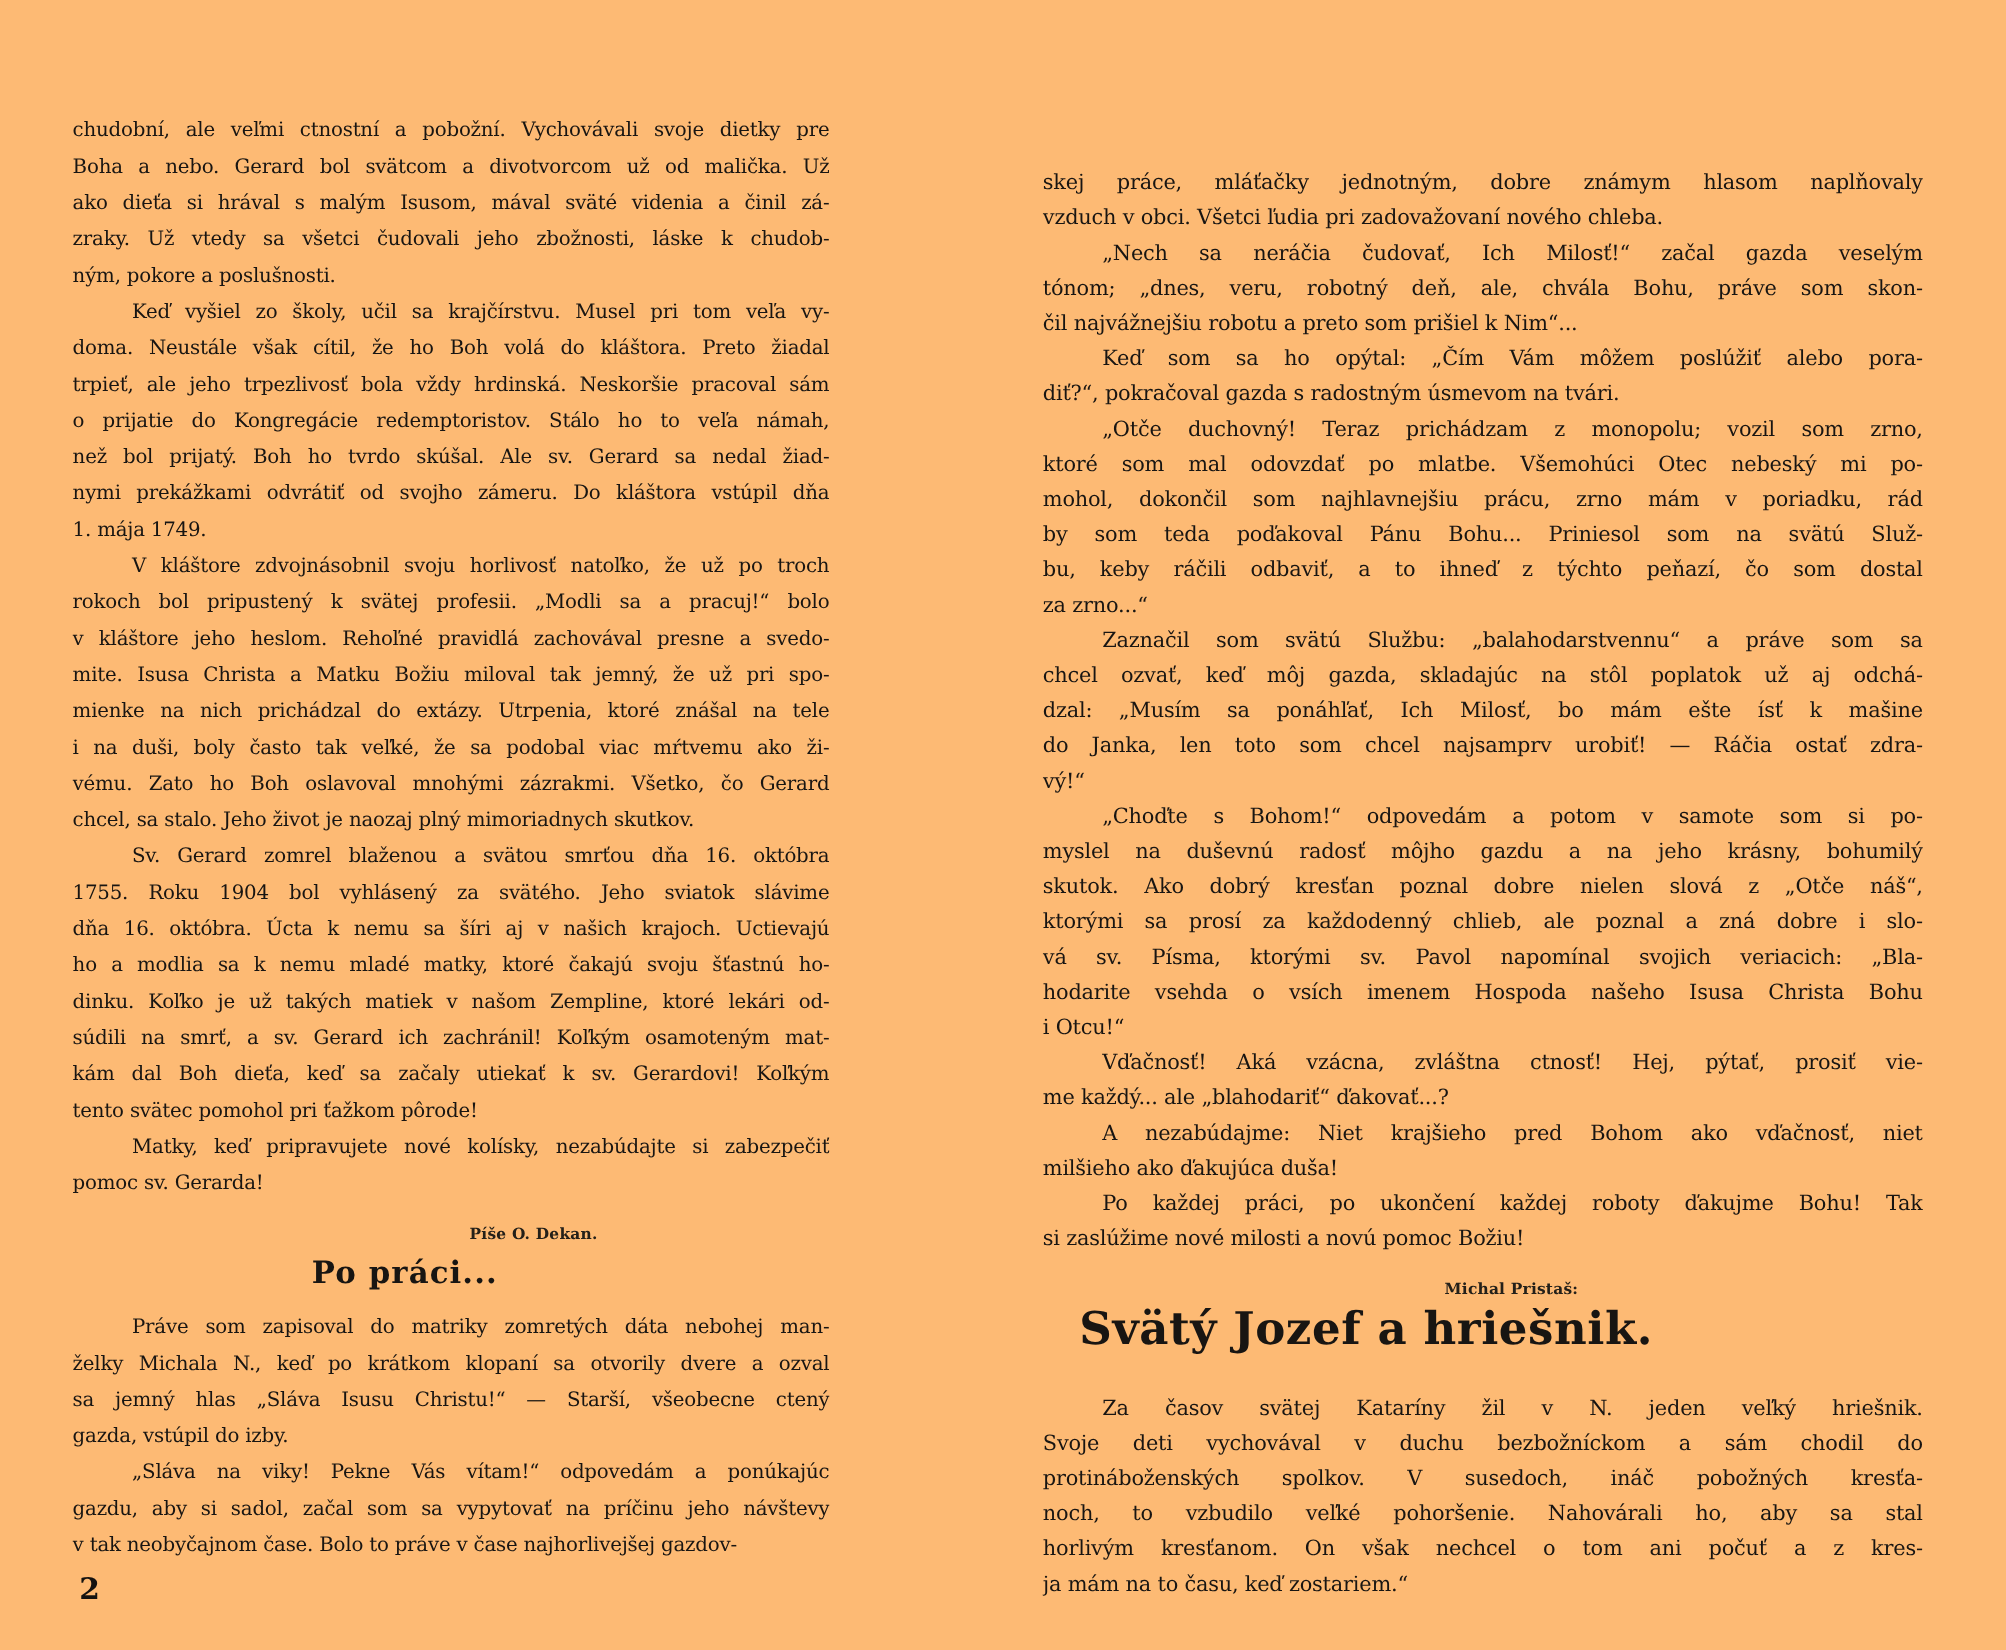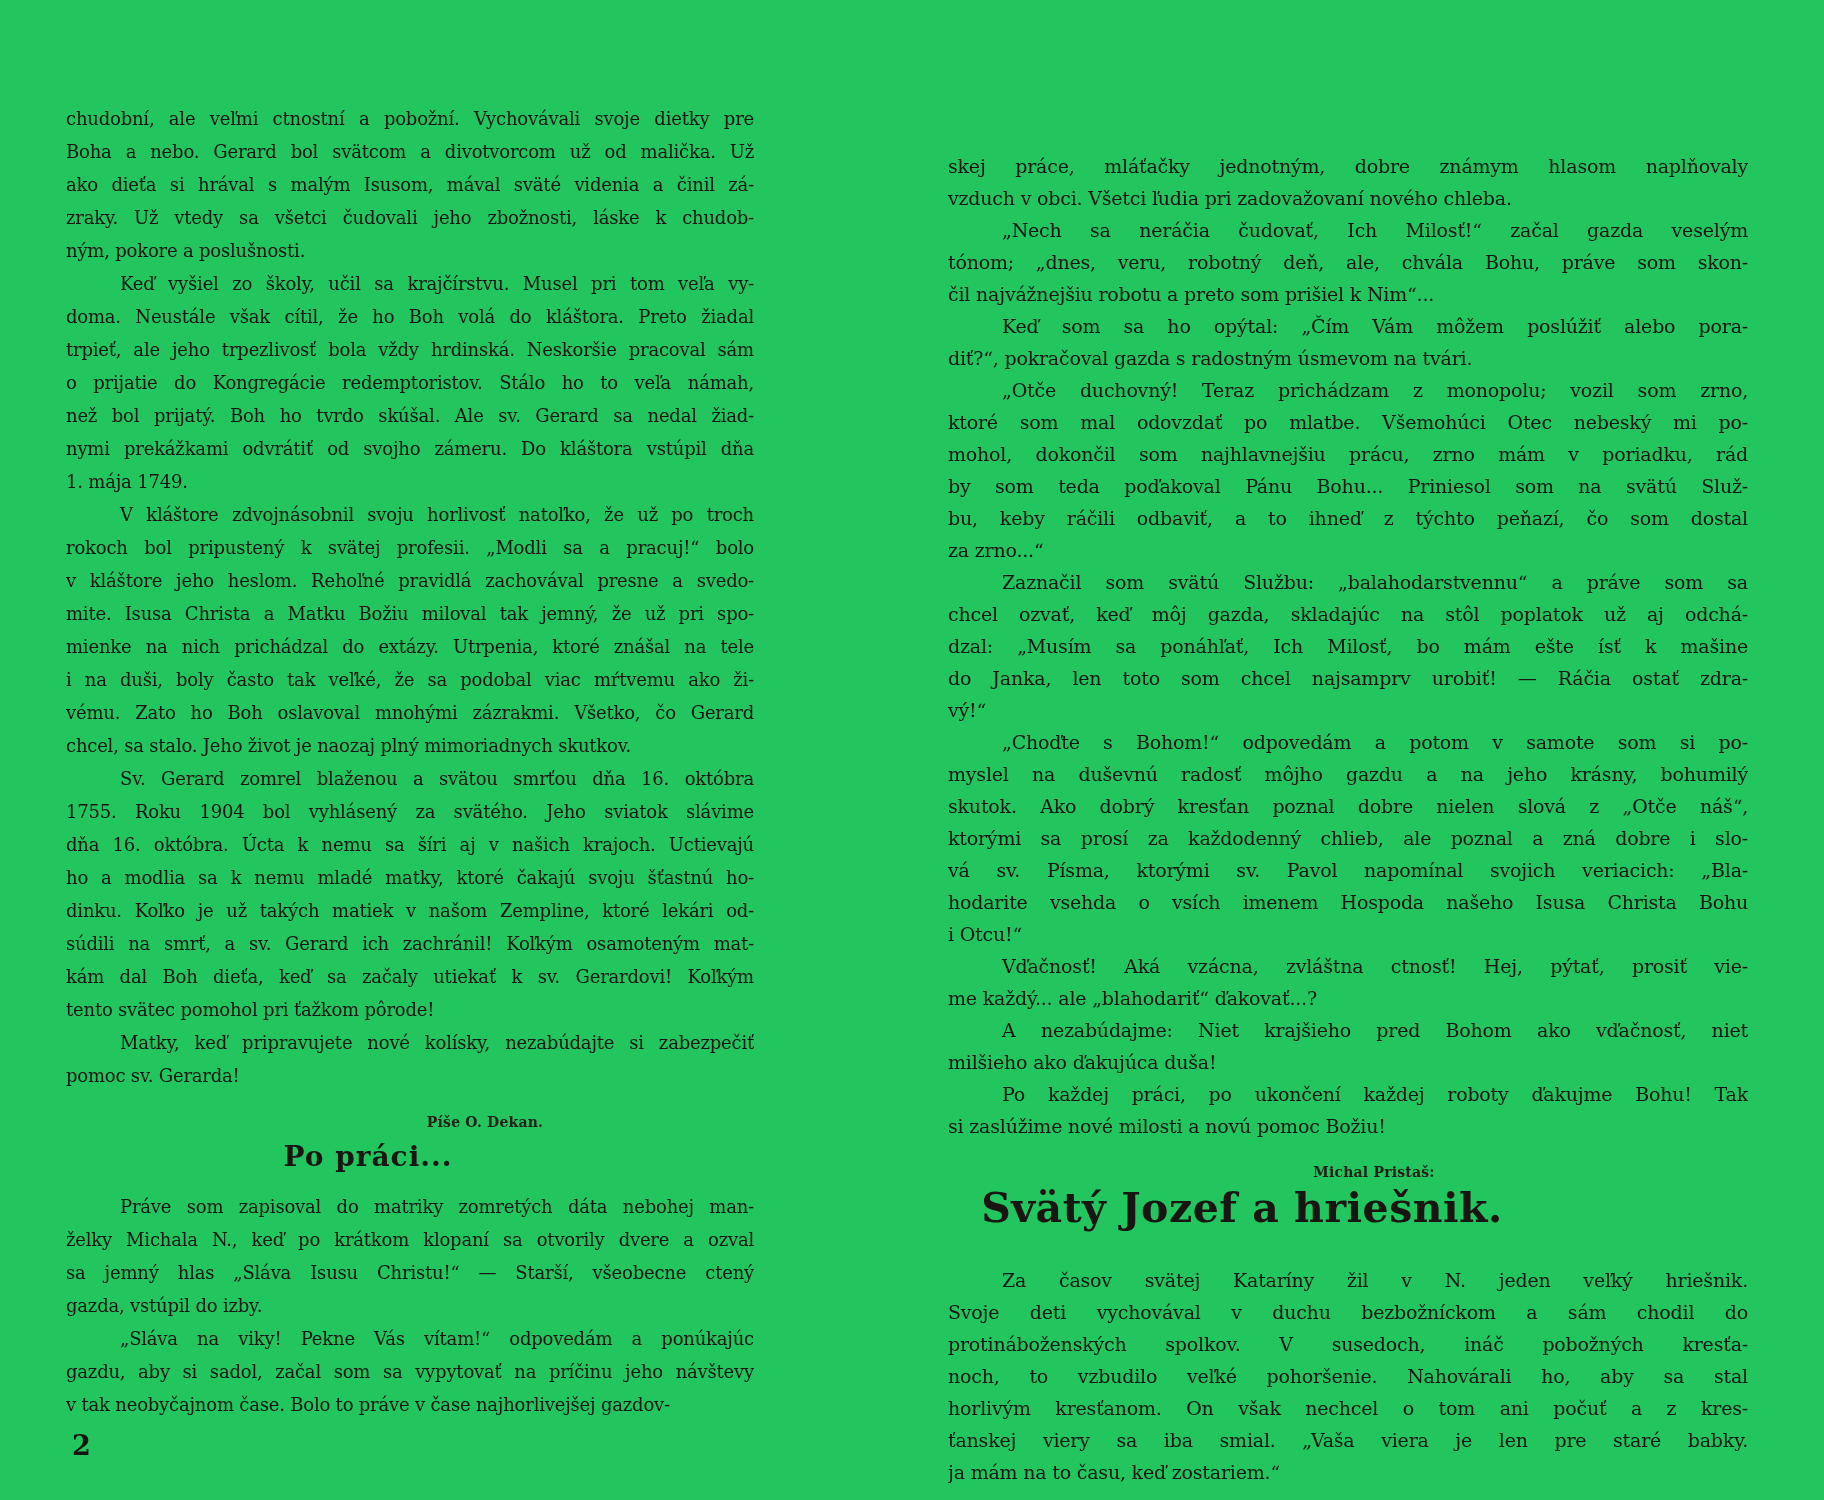--- a/index.html
+++ b/index.html
@@ -3,21 +3,21 @@
 <meta charset="utf-8">
 <style>
   html,body{margin:0;padding:0;}
   body{
     width:1824px;height:1500px;
     background:#e9e9e7;
     font-family:"DejaVu Serif","Liberation Serif",serif;
   }
   .page{
     position:relative;width:1824px;height:1500px;overflow:hidden;
-    background:#22c55e;
+    background:#fdba74;
     color:#181512;
   }
   .col{position:absolute;}
   .col-left{left:66px;top:102px;width:688px;}
   .col-right{left:948px;top:150px;width:800px;}
 
   .line{
     font-size:18px;
     letter-spacing:-0.2px;
     overflow:hidden;
@@ -173,18 +173,17 @@
         <div class="line last">si zaslúžime nové milosti a novú pomoc Božiu!</div>
       </div>
       <div class="byline">Michal Pristaš:</div>
       <div class="heading">Svätý Jozef a hriešnik.</div>
       <div class="para">
         <div class="line just indent">Za časov svätej Kataríny žil v N. jeden veľký hriešnik.</div>
         <div class="line just">Svoje deti vychovával v duchu bezbožníckom a sám chodil do</div>
         <div class="line just">protináboženských spolkov. V susedoch, ináč pobožných kresťa-</div>
         <div class="line just">noch, to vzbudilo veľké pohoršenie. Nahovárali ho, aby sa stal</div>
         <div class="line just">horlivým kresťanom. On však nechcel o tom ani počuť a z kres-</div>
-        <div class="line just">ťanskej viery sa iba smial. „Vaša viera je len pre staré babky.</div>
         <div class="line last">ja mám na to času, keď zostariem.“</div>
       </div>
     </div>
   <div class="page-number">2</div>
 </div>
 
 </body></html>

